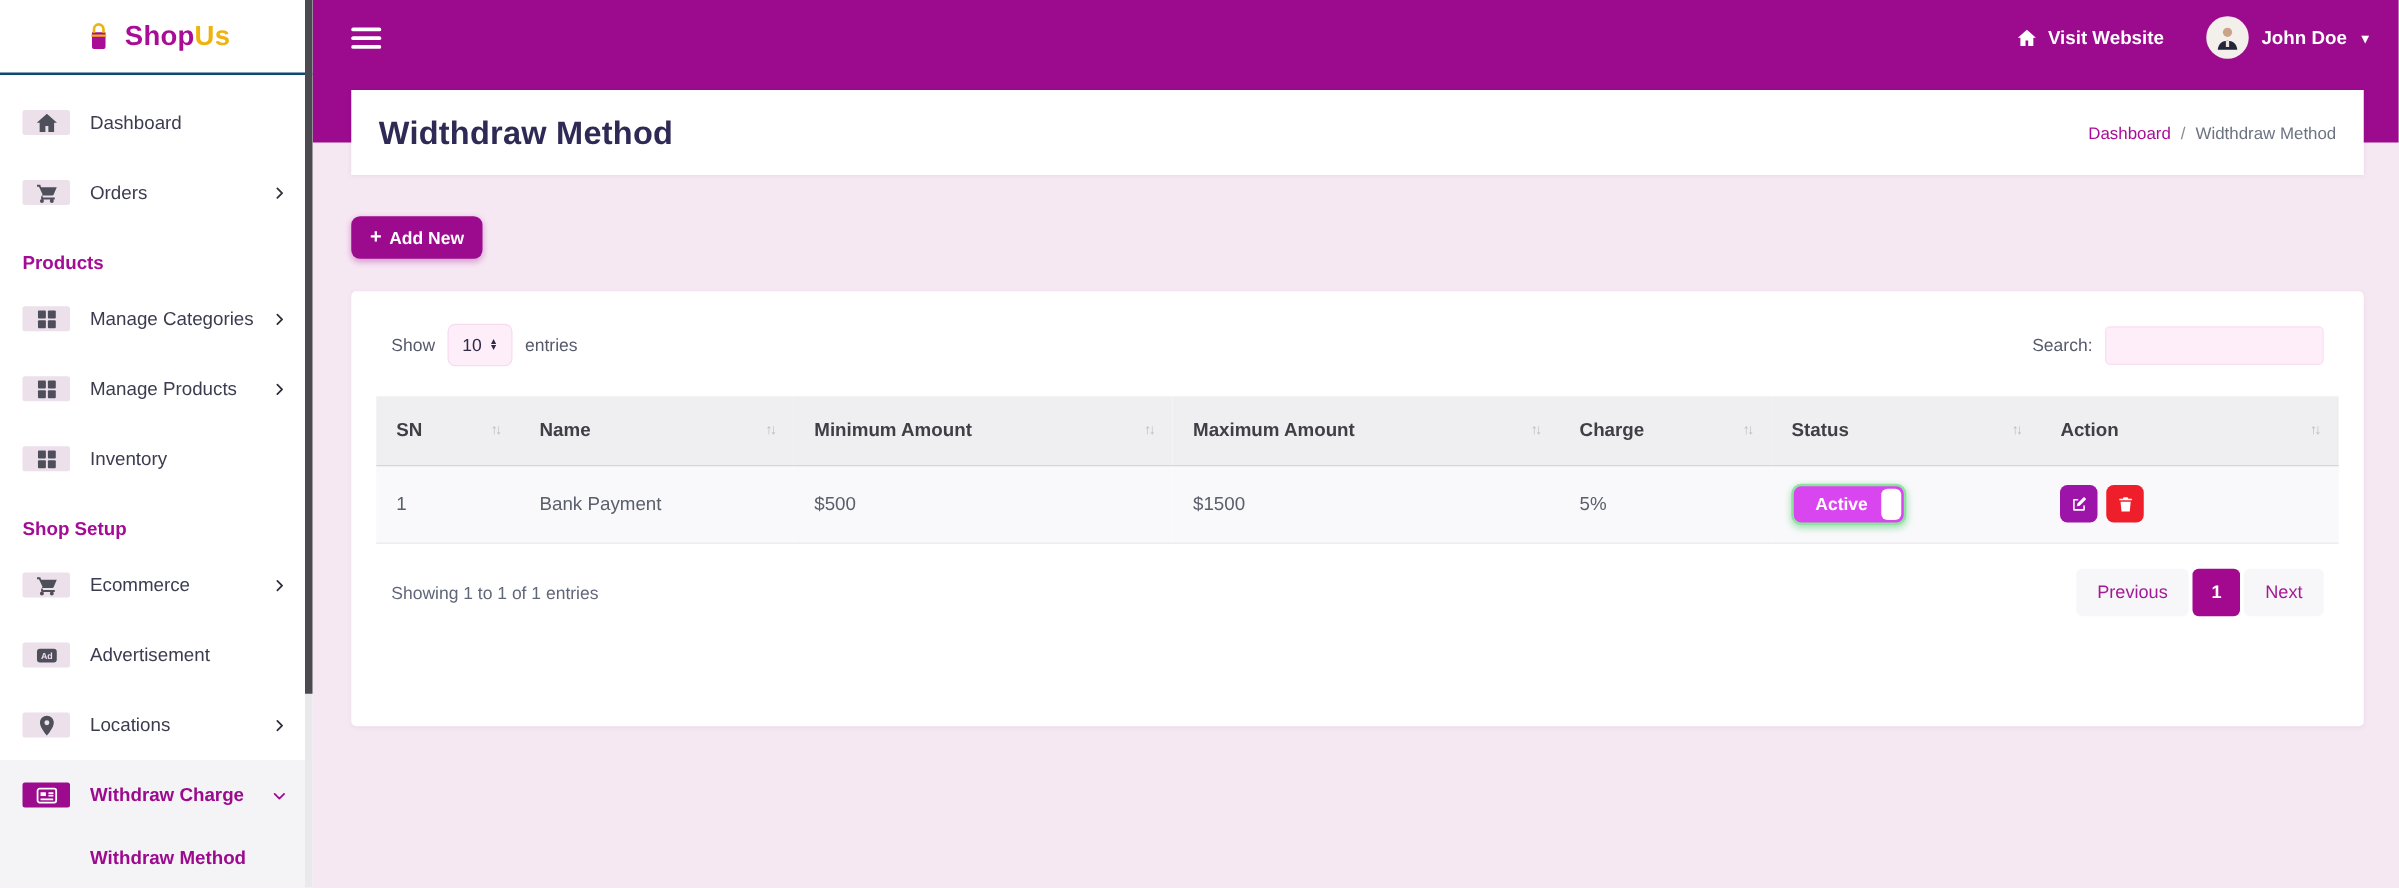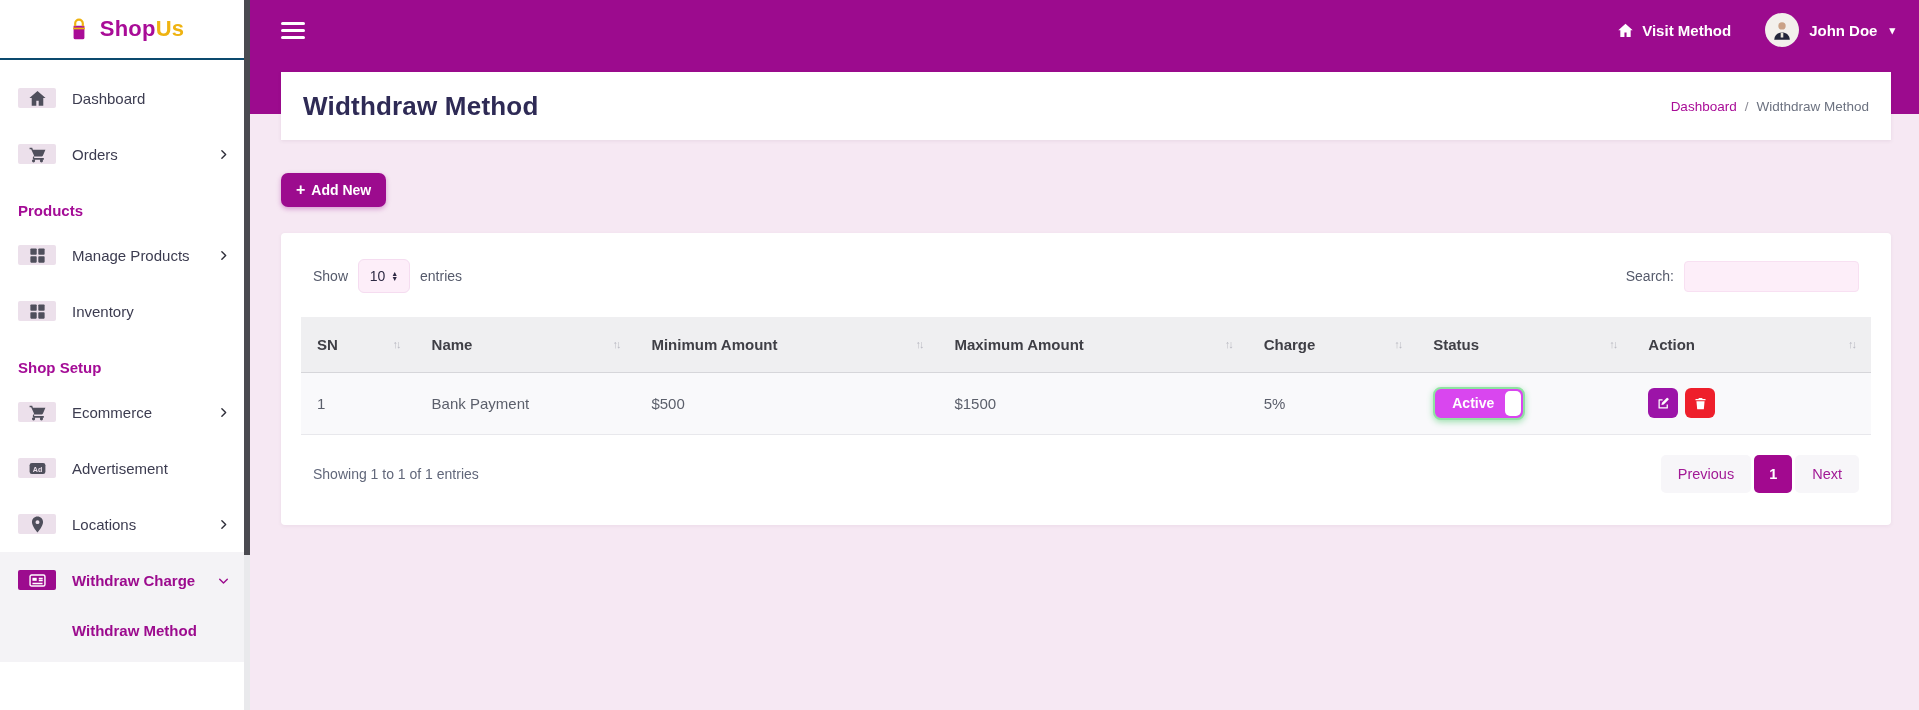--- a/index.html
+++ b/index.html
@@ -72,21 +72,21 @@
   .add-btn {
     position:absolute; left:281px; top:173px; height:34px; z-index:2;
     background:#9c0b8e; color:#fff; border:none; border-radius:7px;
     font-family:inherit; font-size:14px; font-weight:700; padding:0 15px;
     display:flex; align-items:center; gap:6px; cursor:pointer; box-shadow:0 2px 5px rgba(156,11,142,.35);
   }
   .add-plus { font-size:16px; font-weight:800; }
 
   
   .table-card {
-    position:absolute; left:281px; right:28px; top:233px; height:292px;
+    position:absolute; left:281px; right:28px; top:233px; height:348px;
     background:#fff; border-radius:4px; z-index:2; padding:26px 20px 0 20px;
     box-shadow:0 1px 4px rgba(60,0,60,.06);
   }
   .dt-controls { display:flex; justify-content:space-between; align-items:center; margin-bottom:24px; padding:0 12px; }
   .show-group { display:flex; align-items:center; gap:10px; font-size:14px; color:#555a6b; }
   .page-size {
     position:relative; width:52px; height:34px; background:#fdeef9; border:1px solid #f5dcf0;
     border-radius:6px; display:flex; align-items:center; justify-content:center; gap:6px;
     font-size:14px; color:#2e2a44; cursor:pointer;
   }
@@ -145,21 +145,21 @@
         <span></span>
         <span></span>
     </div>
     <div class="topbar-right">
       <div class="visit-website">
         <span style="display:flex;">
           <svg width="17" height="17" viewBox="0 0 24 24" fill="#ffffff">
               <path d="M12 2.6 1.8 11.5h2.9V21h5.8v-6.2h3V21h5.8v-9.5h2.9z"></path>
             </svg>
         </span>
-        <span>Visit Method</span>
+        <span>Visit Website</span>
       </div>
       <div class="user-chip">
         <span class="avatar">
           <svg width="26" height="26" viewBox="0 0 24 24">
               <circle cx="12" cy="8.2" r="3.4" fill="#caa287"></circle>
               <path d="M4.8 21c.3-4.2 3.3-6.6 7.2-6.6s6.9 2.4 7.2 6.6z" fill="#23263a"></path>
               <path d="M10.8 14.6h2.4V19h-2.4z" fill="#e8e4da"></path>
             </svg>
         </span>
         <span>John Doe</span>
@@ -198,20 +198,36 @@
           </svg>
         </span>
         <span class="nav-label">Orders</span>
         <span class="nav-chev">
           <svg viewBox="0 0 24 24" fill="none" stroke="currentColor" stroke-width="2.6" stroke-linecap="round" stroke-linejoin="round">
             <path d="M9 5l7 7-7 7"></path>
           </svg>
         </span>
       </div>
       <div class="nav-section">Products</div>
+      <div class="nav-item">
+        <span class="icon-box">
+          <svg viewBox="0 0 24 24" fill="currentColor">
+            <rect x="3" y="3" width="8" height="8" rx="1"></rect>
+            <rect x="13" y="3" width="8" height="8" rx="1"></rect>
+            <rect x="3" y="13" width="8" height="8" rx="1"></rect>
+            <rect x="13" y="13" width="8" height="8" rx="1"></rect>
+          </svg>
+        </span>
+        <span class="nav-label">Manage Categories</span>
+        <span class="nav-chev">
+          <svg viewBox="0 0 24 24" fill="none" stroke="currentColor" stroke-width="2.6" stroke-linecap="round" stroke-linejoin="round">
+            <path d="M9 5l7 7-7 7"></path>
+          </svg>
+        </span>
+      </div>
       <div class="nav-item">
         <span class="icon-box">
           <svg viewBox="0 0 24 24" fill="currentColor">
             <rect x="3" y="3" width="8" height="8" rx="1"></rect>
             <rect x="13" y="3" width="8" height="8" rx="1"></rect>
             <rect x="3" y="13" width="8" height="8" rx="1"></rect>
             <rect x="13" y="13" width="8" height="8" rx="1"></rect>
           </svg>
         </span>
         <span class="nav-label">Manage Products</span>

